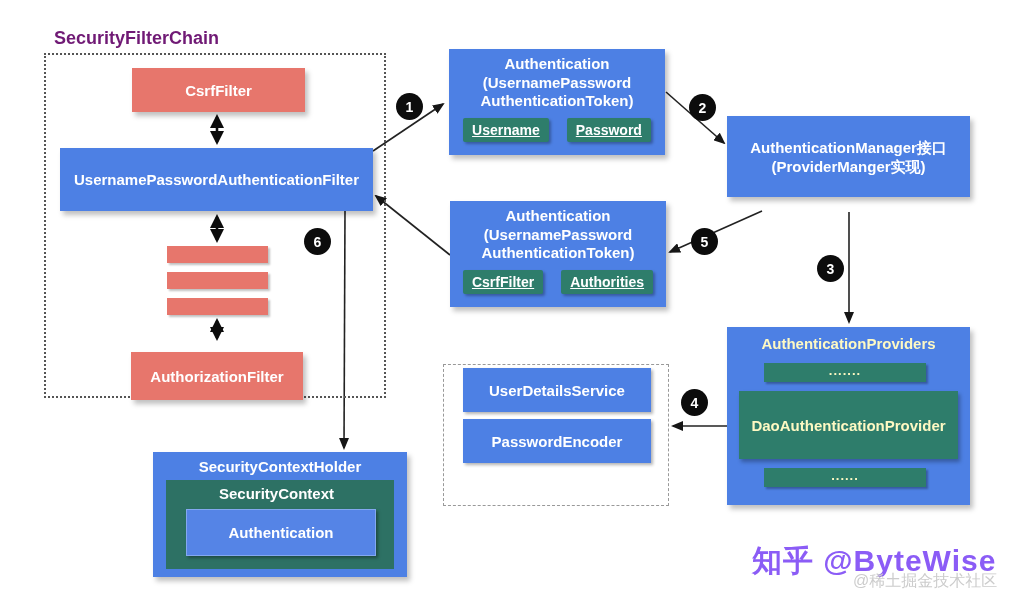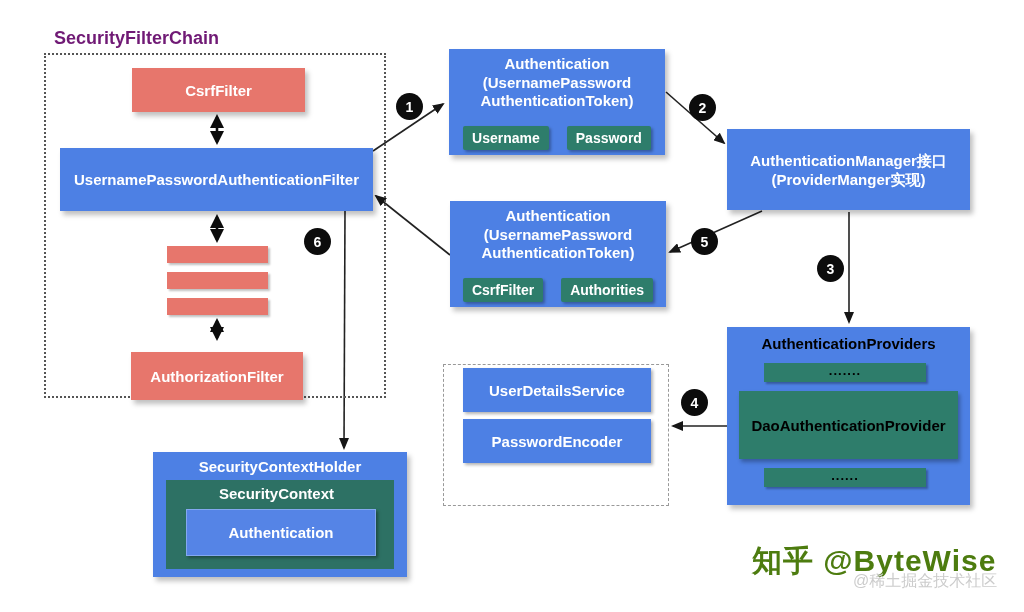--- a/index.html
+++ b/index.html
@@ -25,28 +25,28 @@
   .bar   { position:absolute; left:167px; width:101px; height:17px; background:#e7766c;
            box-shadow:2px 2px 2px rgba(0,0,0,0.25); }
   .bar1 { top:246px; } .bar2 { top:272px; } .bar3 { top:298px; }
   .authz { left:131px; top:352px; width:172px; height:48px; font-size:15px; }
 
   .auth-box { position:absolute; width:216px; height:106px; background:#4d80e4;
     color:#fff; font-weight:bold; text-align:center; box-sizing:border-box; padding-top:6px; }
   .atr { left:449px; top:49px; }
   .ats { left:450px; top:201px; }
   .auth-line { font-size:15px; line-height:18.5px; }
-  .fields { display:flex; justify-content:center; gap:18px; margin-top:15px; }
+  .fields { display:flex; justify-content:center; gap:18px; margin-top:7px;text-decoration:underline; }
   .field { background:#2e7d6b; font-size:14px; font-weight:bold; padding:4px 9px;
     border-radius:2px; box-shadow:2px 2px 3px rgba(0,0,0,0.3); }
 
-  .mgr { left:727px; top:129px; width:243px; height:81px; flex-direction:column; font-size:15px; line-height:19px; }
+  .mgr { left:727px; top:116px; width:243px; height:81px; flex-direction:column; font-size:15px; line-height:19px; }
 
   .providers { position:absolute; left:727px; top:327px; width:243px; height:178px;
-    background:#4d80e4; color:#000000; font-weight:bold; text-align:center; }
+    background:#4d80e4; color:#fef9c3; font-weight:bold; text-align:center; }
   .prov-title { position:absolute; left:0; right:0; top:8px; font-size:15px; }
   .ebar { position:absolute; left:37px; width:162px; height:19px; background:#2e7d6b;
     font-size:13px; line-height:16px; letter-spacing:1px; box-shadow:2px 2px 2px rgba(0,0,0,0.3); }
   .ebar-top { top:36px; }
   .dao { position:absolute; left:12px; top:64px; width:219px; height:68px; background:#2e7d6b;
     display:flex; align-items:center; justify-content:center; font-size:15px;
     box-shadow:2px 3px 4px rgba(0,0,0,0.3); }
   .ebar-bottom { top:141px; }
 
   .dashed-services { left:443px; top:364px; width:226px; height:142px; border:1.5px dashed #999; }
@@ -66,21 +66,21 @@
     color:#fff; font-weight:bold; font-size:14px; display:flex; align-items:center; justify-content:center; }
   .step1 { left:396px; top:93px; }
   .step2 { left:689px; top:94px; }
   .step3 { left:817px; top:255px; }
   .step4 { left:681px; top:389px; }
   .step5 { left:691px; top:228px; }
   .step6 { left:304px; top:228px; }
 
   .connectors { position:absolute; left:0; top:0; width:1024px; height:612px; pointer-events:none; }
 
-  .wm-main { left:752px; top:541px; font-size:30px; color:#4d7c0f; font-weight:bold; letter-spacing:1px; }
+  .wm-main { left:752px; top:541px; font-size:30px; color:#8b5cf6; font-weight:bold; letter-spacing:1px; }
   .wm-sub  { left:853px; top:571px; font-size:16px; color:#cccccc; }
 </style>
 </head>
 <body>
 
 <div id="canvas">
 
   <svg class="connectors" viewBox="0 0 1024 612">
     <defs>
       <marker id="ah" markerUnits="userSpaceOnUse" markerWidth="12" markerHeight="10" refX="10" refY="5" orient="auto-start-reverse">

